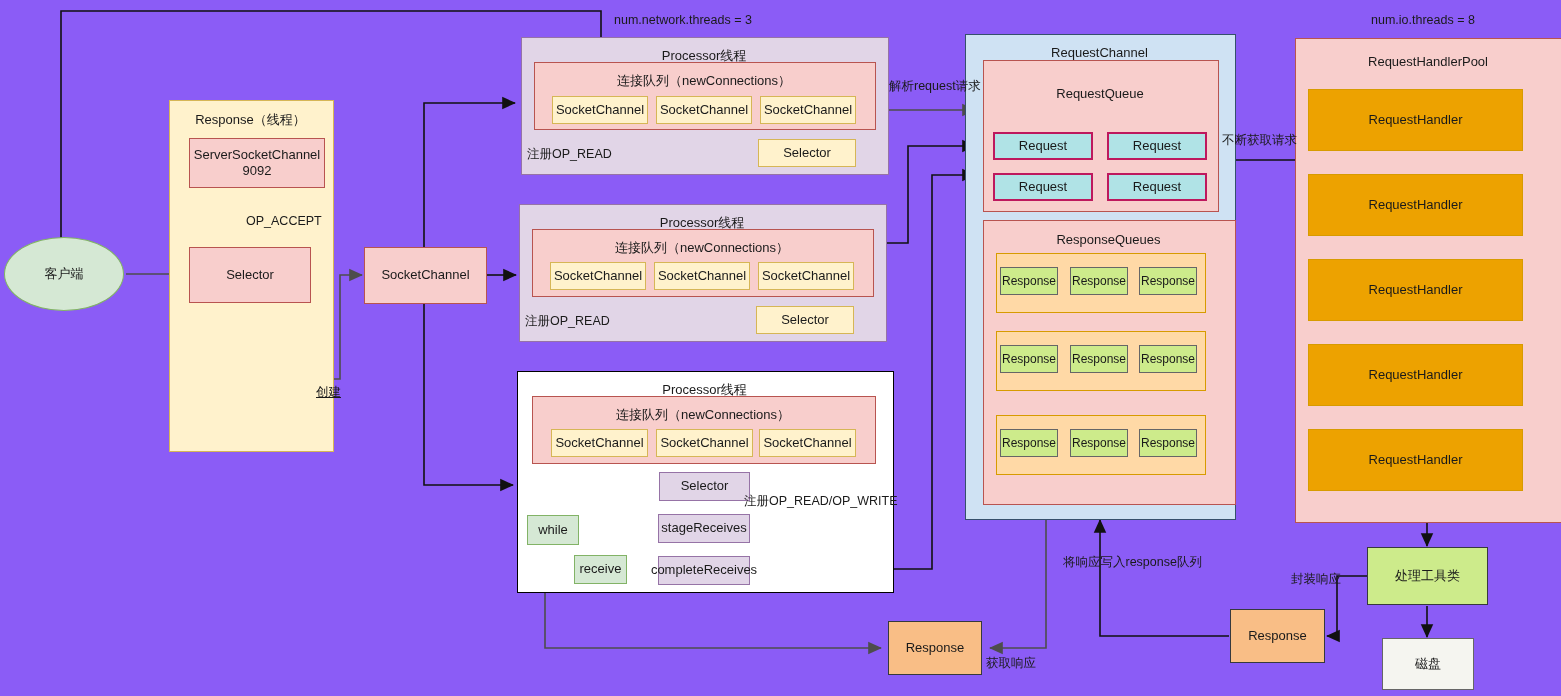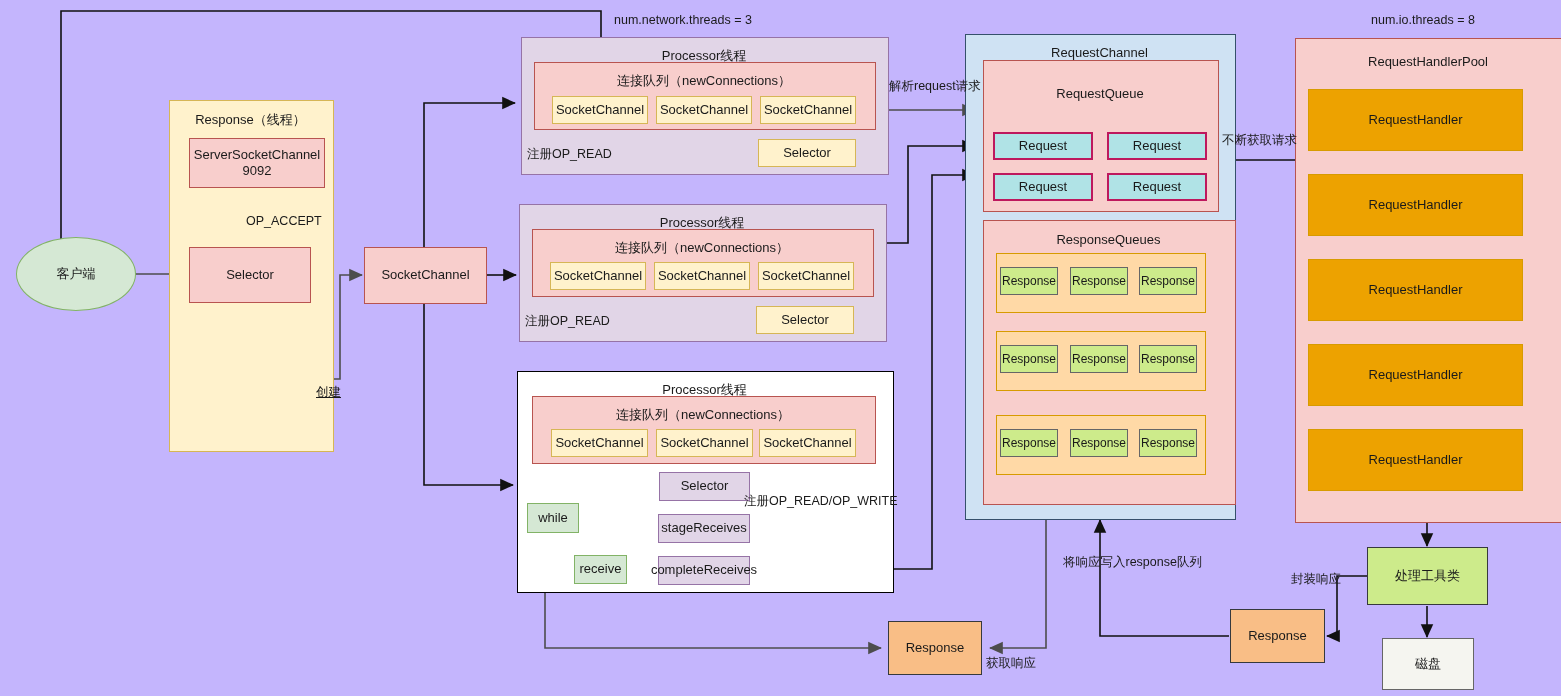--- a/index.html
+++ b/index.html
@@ -1,17 +1,17 @@
 <!DOCTYPE html>
 <html><head>
 <meta charset="utf-8">
 <style>
   html,body{margin:0;padding:0;background:#ffffff;}
   body{font-family:"Liberation Sans","DejaVu Sans",sans-serif;}
-  #canvas{position:relative;width:1561px;height:696px;overflow:hidden;background:#c4b5fd;}
+  #canvas{position:relative;width:1561px;height:696px;overflow:hidden;background:#8b5cf6;}
   .node{position:absolute;box-sizing:border-box;display:flex;align-items:center;justify-content:center;text-align:center;font-size:13px;color:#1a1a1a;line-height:1.25;}
   .grp-title{position:absolute;box-sizing:border-box;display:block;text-align:center;font-size:13px;color:#1a1a1a;padding-top:6px;}
   .lbl{position:absolute;font-size:12.5px;color:#1a1a1a;white-space:nowrap;background:transparent;}
   svg.edges{position:absolute;left:0;top:0;width:1561px;height:696px;pointer-events:none;}
 
   
   .yellowgrp{background:#fff2cc;border:1px solid #d6b656;}
   .purplegrp{background:#e1d5e7;border:1px solid #9673a6;}
   .plaingrp{background:#ffffff;border:1px solid #000000;}
   .pinkgrp{background:#f8cecc;border:1px solid #b85450;}
@@ -95,21 +95,21 @@
 
       <path d="M1427,606 L1427,637" marker-end="url(#ah)"></path>
 
       <path d="M1367,576 L1337,576 L1337,636 L1327,636" marker-end="url(#ah)"></path>
     </g>
   </svg>
 
   <div class="lbl" style="left:614px;top:13px;">num.network.threads = 3</div>
   <div class="lbl" style="left:1371px;top:13px;">num.io.threads = 8</div>
 
-  <div class="node greenell" style="left:16px;top:237px;width:120px;height:74px;text-align:center;">客户端</div>
+  <div class="node greenell" style="left:4px;top:237px;width:120px;height:74px;text-align:center;">客户端</div>
 
   <div class="yellowgrp" style="position:absolute;left:169px;top:100px;width:163px;height:350px;"></div>
   <div class="grp-title" style="left:169px;top:105px;width:163px;">Response（线程）</div>
   <div class="node redbox" style="left:189px;top:138px;width:136px;height:50px;flex-direction:column;">
     <span>ServerSocketChannel</span>
     <span>9092</span>
   </div>
   <div class="lbl" style="left:246px;top:214px;">OP_ACCEPT</div>
   <div class="node redbox" style="left:189px;top:247px;width:122px;height:56px;">Selector</div>
   <div class="lbl" style="left:316px;top:384px;text-decoration:underline;">创建</div>
@@ -138,21 +138,21 @@
 
   <div class="plaingrp" style="position:absolute;left:517px;top:371px;width:375px;height:220px;"></div>
   <div class="grp-title" style="left:517px;top:375px;width:375px;">Processor线程</div>
   <div class="pinkgrp" style="position:absolute;left:532px;top:396px;width:342px;height:66px;"></div>
   <div class="grp-title" style="left:532px;top:400px;width:342px;">连接队列（newConnections）</div>
   <div class="node yellowbox" style="left:551px;top:429px;width:97px;height:28px;">SocketChannel</div>
   <div class="node yellowbox" style="left:656px;top:429px;width:97px;height:28px;">SocketChannel</div>
   <div class="node yellowbox" style="left:759px;top:429px;width:97px;height:28px;">SocketChannel</div>
   <div class="node lightpurple" style="left:659px;top:472px;width:91px;height:29px;">Selector</div>
   <div class="lbl" style="left:744px;top:493px;">注册OP_READ/OP_WRITE</div>
-  <div class="node greenbox" style="left:527px;top:503px;width:52px;height:30px;">while</div>
+  <div class="node greenbox" style="left:527px;top:515px;width:52px;height:30px;">while</div>
   <div class="node greenbox" style="left:574px;top:555px;width:53px;height:29px;">receive</div>
   <div class="node lightpurple" style="left:658px;top:514px;width:92px;height:29px;">stageReceives</div>
   <div class="node lightpurple" style="left:658px;top:556px;width:92px;height:29px;">completeReceives</div>
 
   <div class="bluegrp" style="position:absolute;left:965px;top:34px;width:269px;height:484px;"></div>
   <div class="grp-title" style="left:965px;top:39px;width:269px;">RequestChannel</div>
 
   <div class="pinkgrp" style="position:absolute;left:983px;top:60px;width:234px;height:150px;"></div>
   <div class="grp-title" style="left:983px;top:72px;width:234px;margin-top:8px;">RequestQueue</div>
   <div class="node tealbox" style="left:993px;top:132px;width:100px;height:28px;">Request</div>

